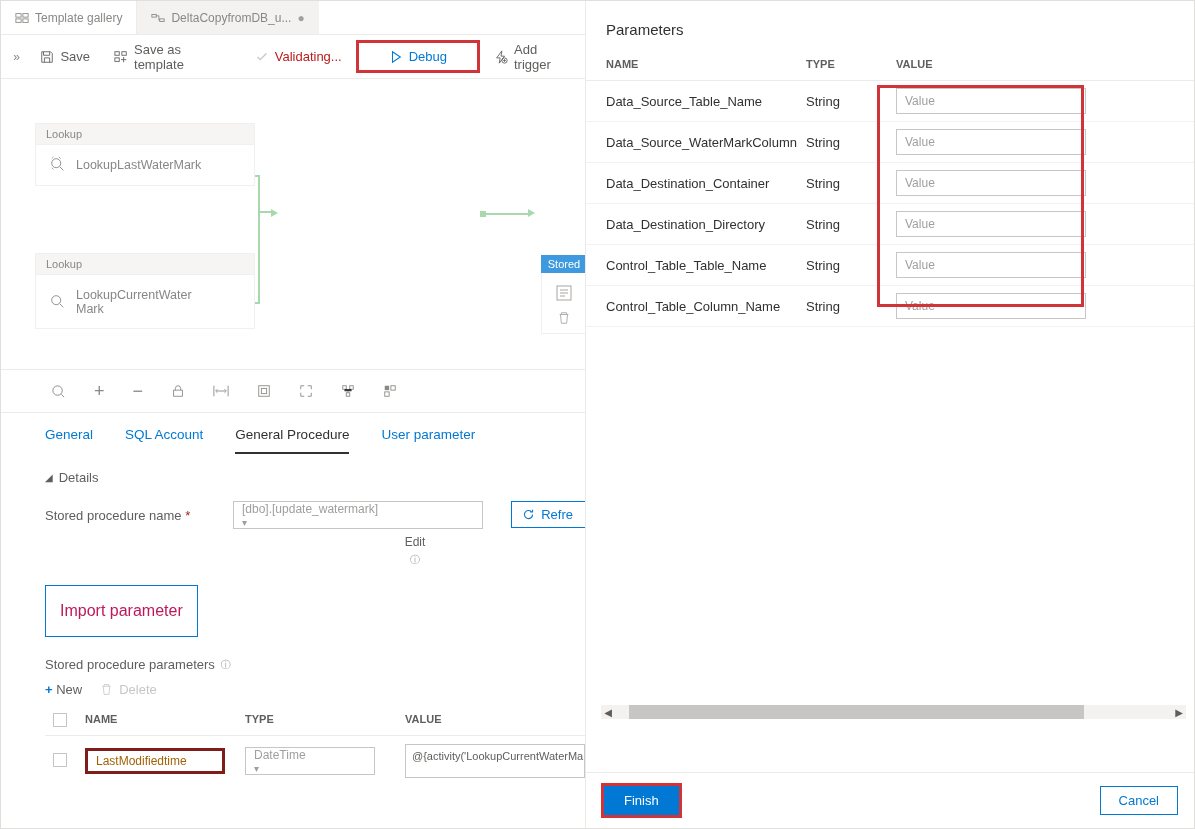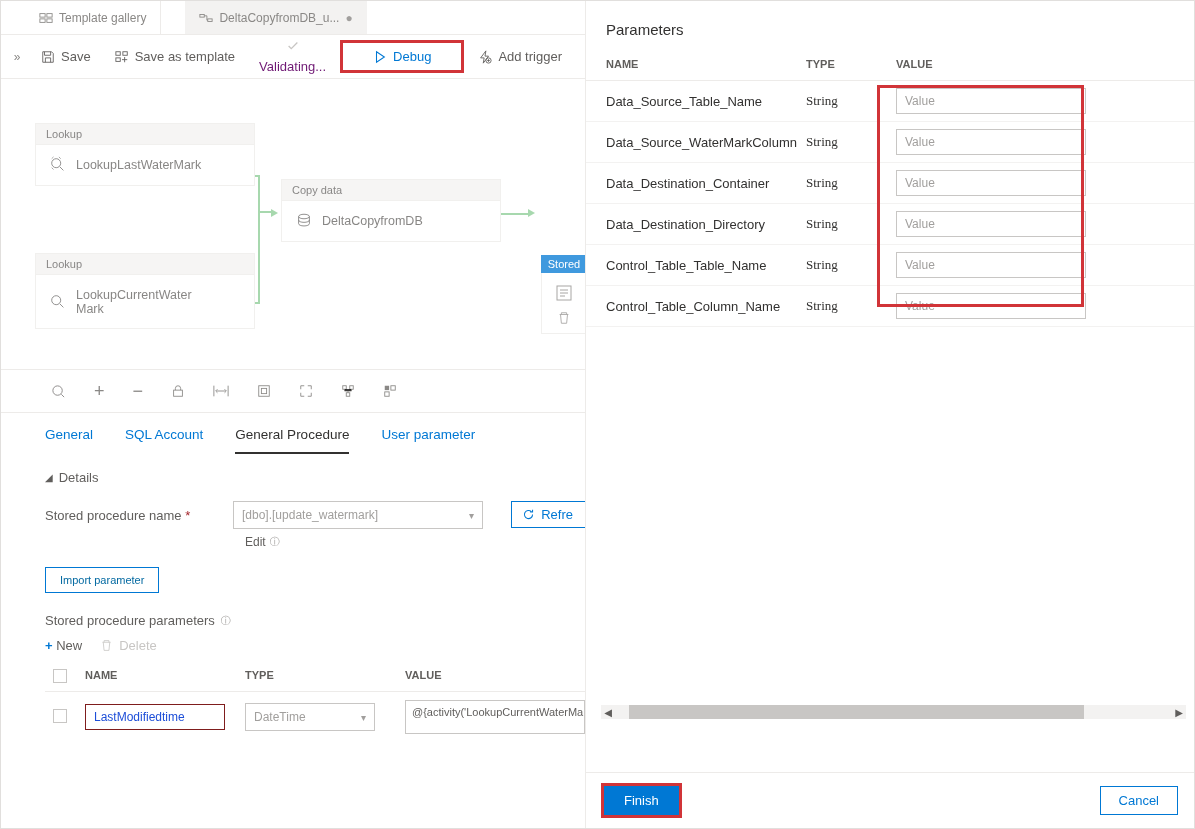--- a/index.html
+++ b/index.html
@@ -1,26 +1,26 @@
 <!DOCTYPE html>
 <html><head>
 <meta charset="utf-8">
 <style>
 * { box-sizing: border-box; margin: 0; padding: 0; font-family: "Segoe UI", Arial, sans-serif; }
 body { width: 1195px; height: 829px; background: #fff; position: relative; color: #323130; overflow: hidden; border: 1px solid #e1dfdd; }
 .left-pane { position: absolute; left: 0; top: 0; width: 584px; height: 829px; background: #fff; }
 .tabs { display:flex; height: 34px; border-bottom:1px solid #edebe9; align-items:center; }
-.tab { display:flex; align-items:center; gap:6px; padding:0 14px; height:100%; font-size:12px; color:#8a8886;margin-left:24px; }
+.tab { display:flex; align-items:center; gap:6px; padding:0 14px; height:100%; font-size:12px; color:#8a8886; }
 .tab.sep { border-right:1px solid #edebe9; }
 .tab-active { background:#f3f2f1; }
 .ic { width:14px; height:14px; display:inline-flex; align-items:center; justify-content:center; }
 .toolbar { display:flex; align-items:center; height:44px; gap:4px; padding-left:6px; border-bottom:1px solid #edebe9; }
 .expand { width:20px; color:#8a8886; font-size:12px; text-align:center; }
 .tbtn { display:flex; align-items:center; gap:6px; padding:4px 10px; color:#605e5c; font-size:13px; }
-.tbtn.val { color:#701a75;flex-direction:column; }
+.tbtn.val { color:#b91c1c; }
 .tbtn.debug { color:#0078d4; }
 .highlight-red { border:3px solid #d13438; }
 .canvas-wrap { position:relative; height:290px; opacity:0.75; }
 .node { position:absolute; }
 .node-title { font-size:11px; color:#605e5c; background:#f3f2f1; padding:4px 10px; border:1px solid #edebe9; }
 .node-body { background:#fff; border:1px solid #edebe9; border-top:none; display:flex; align-items:center; gap:8px; padding:10px 12px; font-size:12.5px; color:#605e5c; width:220px; }
 .node-body .nic { width:20px; height:20px; display:flex; align-items:center; justify-content:center; color:#605e5c; }
 .stored-node { position:absolute; left:540px; top:176px; width:46px; }
 .stored-head { background:#0078d4; color:#fff; font-size:11px; padding:3px 0; text-align:center; }
 .stored-body { border:1px solid #edebe9; border-top:none; display:flex; flex-direction:column; align-items:center; gap:8px; padding:10px 0 8px; color:#8a8886; }
@@ -28,49 +28,49 @@
 .dot { position:absolute; width:6px; height:6px; background:#8acc93; }
 .arrow { position:absolute; width:0; height:0; border-top:4px solid transparent; border-bottom:4px solid transparent; border-left:7px solid #8acc93; }
 .mid-toolbar { height:44px; border-top:1px solid #edebe9; border-bottom:1px solid #edebe9; display:flex; align-items:center; gap:28px; padding-left:50px; color:#8a8886; font-size:14px; }
 .detail-tabs { display:flex; gap:32px; padding:14px 0 0 44px; font-size:13.5px; }
 .dt { color:#0078d4; padding-bottom:10px; }
 .dt.active { color:#323130; border-bottom:2px solid #323130; }
 .details { padding:16px 0 0 44px; font-size:13px; color:#605e5c; }
 .details .hdr { display:flex; align-items:center; gap:6px; margin-bottom:16px; }
 .row1 { display:flex; align-items:center; gap:10px; margin-bottom:6px; }
 .req::after { content:' *'; color:#a4262c; }
-.sel { border:1px solid #c8c6c4; height:28px; width:250px; display:flex; align-items:center; justify-content:space-between; padding:0 8px; font-size:12px; color:#a19f9d; }
-.edit-row { padding-left:200px; font-size:12px; color:#605e5c; display:flex; align-items:center; gap:4px; margin-bottom:18px; }
-.imp-btn { border:1px solid #0078d4; color:#0369a1; padding:6px 14px; font-size:11px; background:#fff; }
+.sel { border:1px solid #c8c6c4; height:28px; width:250px; display:flex; justify-content:space-between; padding:0 8px; font-size:12px; color:#a19f9d;flex-direction:column; }
+.edit-row { padding-left:200px; font-size:12px; color:#605e5c; display:flex; align-items:center; gap:4px; margin-bottom:18px;flex-direction:column; }
+.imp-btn { border:1px solid #0078d4; color:#be185d; padding:16px 14px; font-size:16px; background:#fff; }
 .refresh { position:absolute; right:0; top:0; border:1px solid #0078d4; border-right:none; color:#0078d4; padding:5px 12px 5px 10px; font-size:13px; display:flex; align-items:center; gap:6px; }
 .spp-hdr { margin:20px 0 10px; display:flex; align-items:center; gap:6px; }
 .spp-bar { display:flex; align-items:center; gap:18px; font-size:13px; margin-bottom:10px; }
 .plus { color:#0078d4; font-weight:bold; }
 .del { color:#c8c6c4; display:flex; align-items:center; gap:6px; }
 .grid-head { display:flex; font-size:11px; color:#605e5c; font-weight:600; padding:6px 0; border-bottom:1px solid #edebe9; }
 .grid-head .c0 { width:40px; padding-left:8px; }
 .grid-head .c1 { width:160px; }
 .grid-head .c2 { width:160px; }
 .grid-head .c3 { width:160px; }
 .grid-row { display:flex; align-items:center; padding:8px 0; }
 .grid-row .c0 { width:40px; padding-left:8px; }
 .grid-row .c1 { width:160px; }
 .grid-row .c2 { width:160px; }
 .grid-row .c3 { flex:1; }
-.txtbox { border:1px solid #7f1d1d; height:26px; width:140px; font-size:12px; padding:0 8px; color:#1d4ed8; }
+.txtbox { border:3px solid #7f1d1d; height:26px; width:140px; font-size:12px; padding:0 8px; color:#a16207; }
 .valuebox { border:1px solid #c8c6c4; min-height:34px; font-size:11px; padding:4px 6px; color:#605e5c; line-height:1.3; width:180px; overflow:hidden; }
 .right-pane { position:absolute; left:584px; top:0; right:0; height:829px; background:#fff; border-left:1px solid #edebe9; display:flex; flex-direction:column; }
 .rp-title { font-size:15px; color:#323130; padding:20px 0 6px 20px; }
 .param-head { display:flex; font-size:11px; font-weight:600; color:#605e5c; padding:14px 0 10px 20px; border-bottom:1px solid #edebe9; }
 .param-head .pc1 { width:200px; }
 .param-head .pc2 { width:90px; }
 .param-head .pc3 { flex:1; }
 .param-row { display:flex; align-items:center; padding:7px 0 7px 20px; border-bottom:1px solid #f3f2f1; font-size:13px; color:#323130; }
 .param-row .pc1 { width:200px; }
-.param-row .pc2 { width:90px;font-family:Liberation Serif, serif; }
+.param-row .pc2 { width:90px; }
 .param-row .pc3 { flex:1; }
 .value-inp { width:190px; height:26px; border:1px solid #c8c6c4; font-size:12px; padding:0 8px; color:#605e5c; }
 .value-inp::placeholder { color:#a19f9d; }
 .value-col-highlight { position:absolute; left:876px; top:84px; width:207px; height:222px; border:3px solid #d13438; pointer-events:none; }
 .scrollbar { position:absolute; left:600px; right:8px; top:704px; height:14px; background:#f3f2f1; display:flex; align-items:center; }
 .sb-track { flex:1; height:14px; position:relative; margin:0 14px; }
 .sb-thumb { position:absolute; left:0; top:0; height:14px; width:86%; background:#c8c6c4; }
 .sb-arrow { width:14px; text-align:center; color:#605e5c; font-size:10px; }
 .footer { position:absolute; left:584px; right:0; bottom:0; height:56px; border-top:1px solid #edebe9; display:flex; align-items:center; justify-content:space-between; padding:0 16px; }
 .finish-btn { background:#0078d4; color:#fff; border:none; font-size:13px; padding:7px 20px; }
@@ -195,33 +195,20 @@
           <svg width="18" height="18" viewBox="0 0 20 20">
               <circle cx="8" cy="8" r="5" fill="none" stroke="#605e5c"></circle>
               <path d="M12 12l4 4" stroke="#605e5c"></path>
             </svg>
         </span>
         <span style="white-space:pre-line;">LookupCurrentWater
 Mark</span>
       </div>
     </div>
 
-    <div class="node" style="left:280px; top:100px;">
-      <div class="node-title">Copy data</div>
-      <div class="node-body">
-        <span class="nic">
-          <svg width="18" height="18" viewBox="0 0 20 20">
-              <ellipse cx="10" cy="5" rx="6" ry="2.5" fill="none" stroke="#605e5c"></ellipse>
-              <path d="M4 5v8c0 1.4 2.7 2.5 6 2.5s6-1.1 6-2.5V5" fill="none" stroke="#605e5c"></path>
-              <path d="M4 9c0 1.4 2.7 2.5 6 2.5s6-1.1 6-2.5" fill="none" stroke="#605e5c"></path>
-            </svg>
-        </span>
-        <span>DeltaCopyfromDB</span>
-      </div>
-    </div>
 
     <div class="stored-node">
       <div class="stored-head">Stored</div>
       <div class="stored-body">
         <span>
           <svg width="20" height="20" viewBox="0 0 20 20">
               <rect x="3" y="3" width="14" height="14" fill="none" stroke="#8a8886"></rect>
               <path d="M6 7h8M6 10h8M6 13h5" stroke="#8a8886"></path>
             </svg>
         </span>

